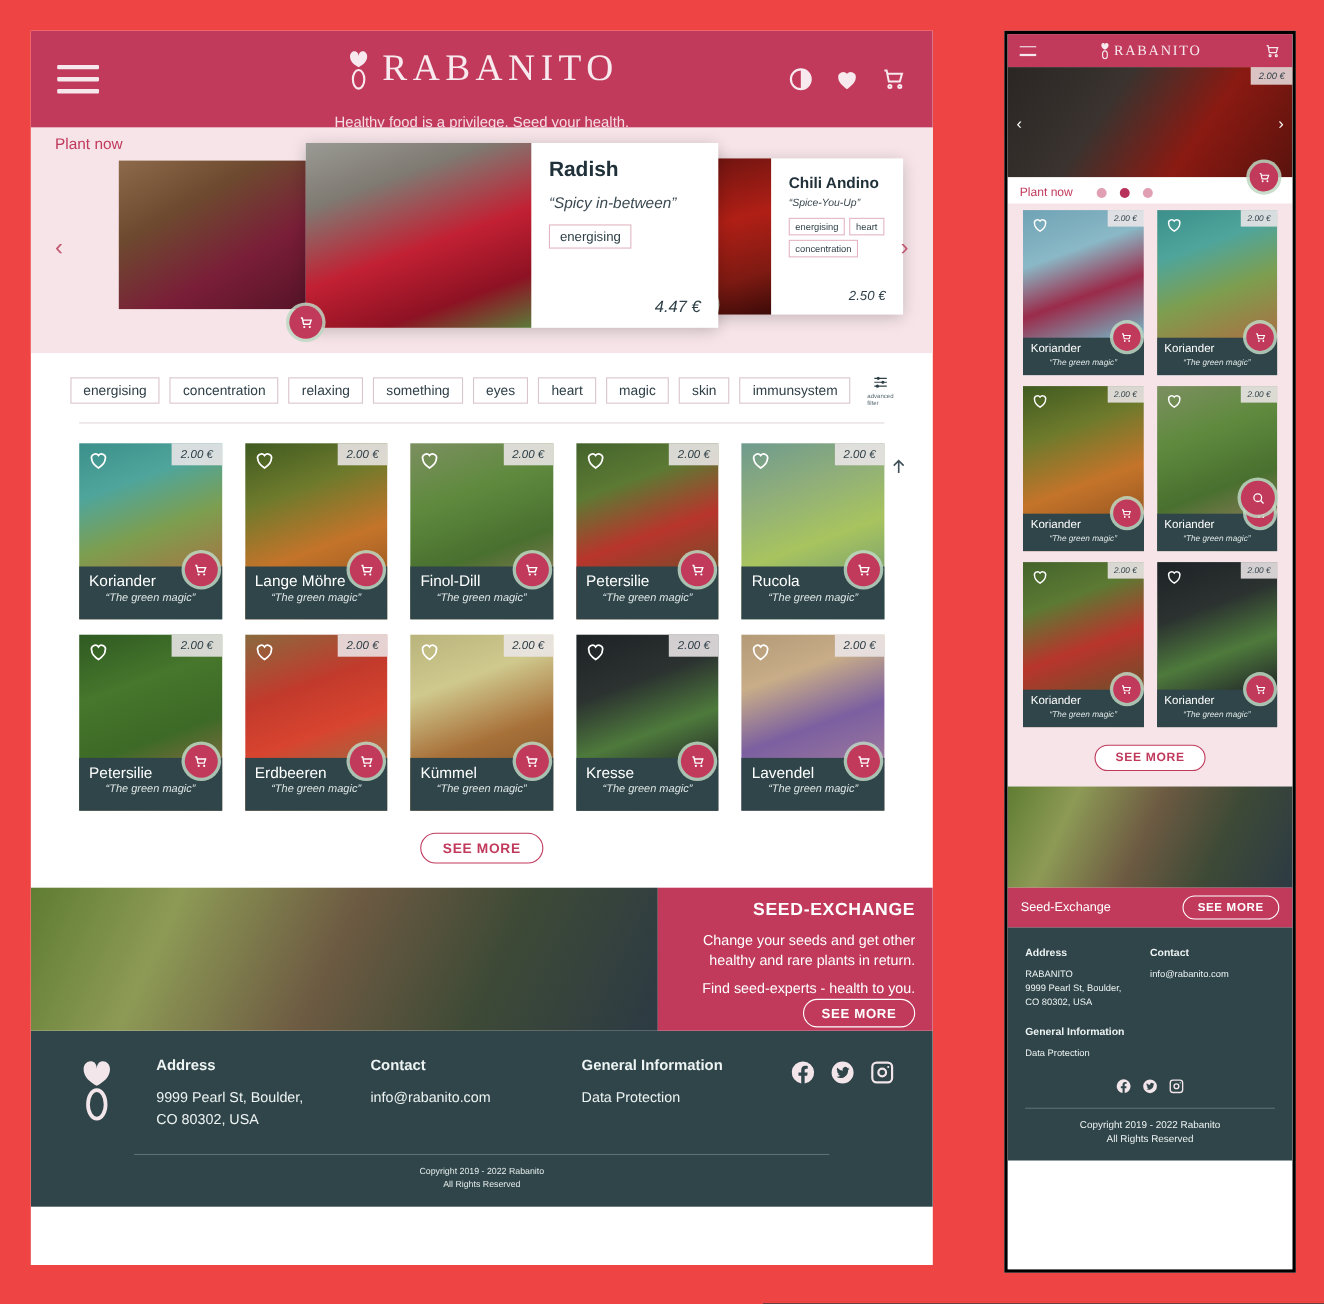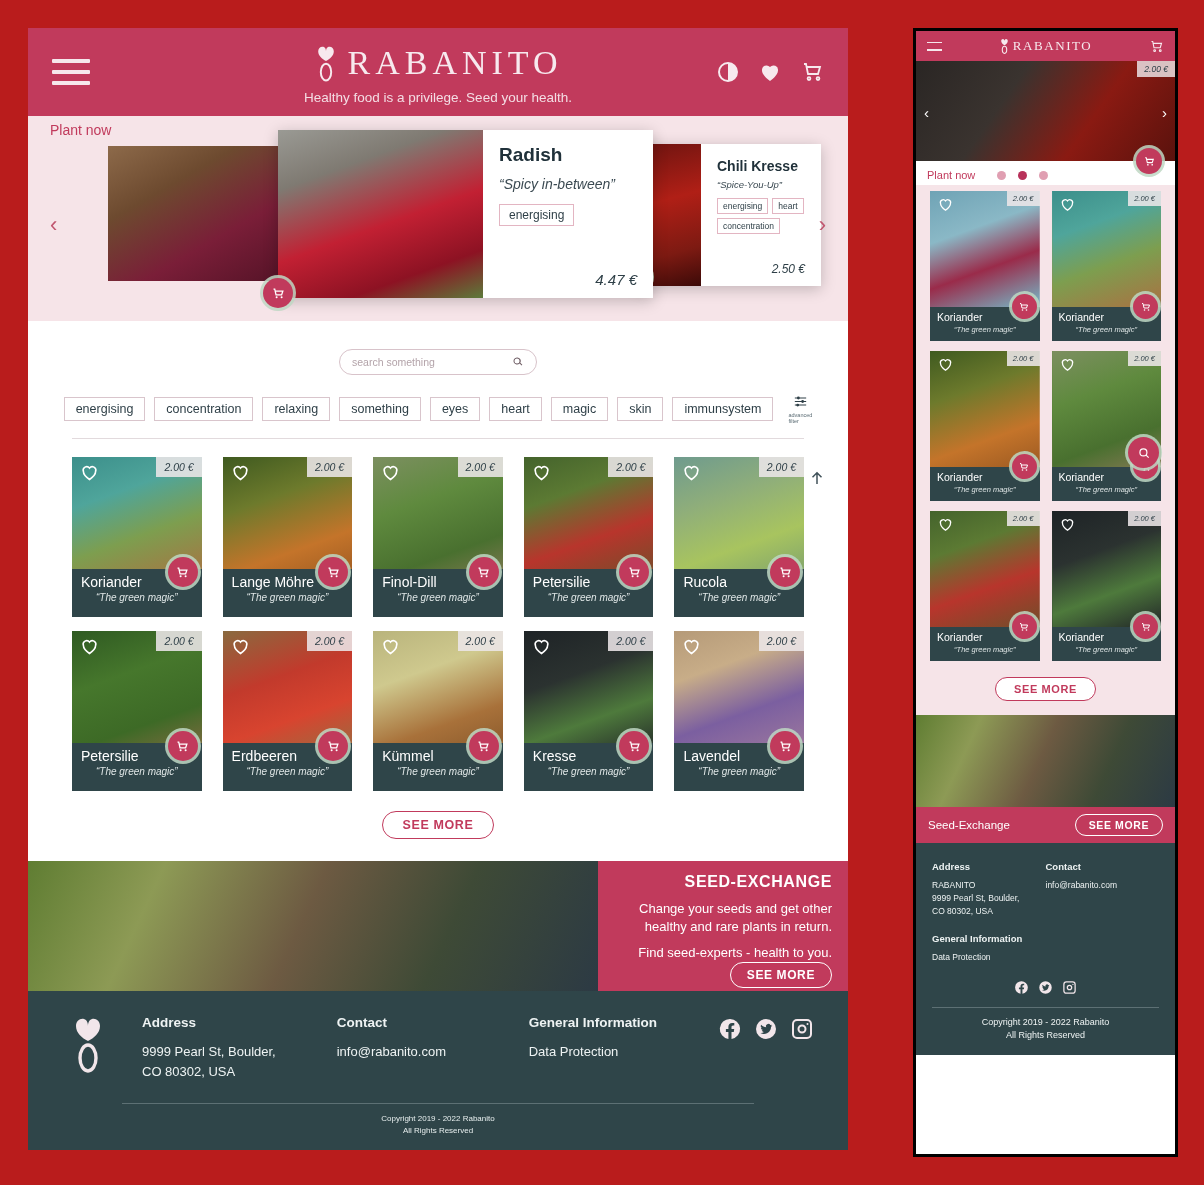--- a/index.html
+++ b/index.html
@@ -2,40 +2,40 @@
 <html><head>
 <meta charset="utf-8">
 <style>
   * { box-sizing: border-box; margin: 0; padding: 0; }
   html, body {
     width: 1204px; height: 1185px;
     background: #000;
     font-family: "Liberation Sans", sans-serif;
     overflow: hidden;
   }
-  .stage { position: relative; width: 1204px; height: 1185px; background: #b91c1c; text-decoration: underline; }
+  .stage { position: relative; width: 1204px; height: 1185px; background: #ef4444; text-decoration: underline; }
 
   
   .desktop {
     position: absolute; left: 28px; top: 28px;
     width: 820px; height: 1122px;
     background: #fff; overflow: hidden;
   }
 
   
   .d-header {
     position: relative; height: 88px; background: #c13a5c;
     display: flex; align-items: center; padding: 0 24px;
   }
   .burger { width: 38px; height: 26px; display: flex; flex-direction: column; justify-content: space-between; cursor: pointer; }
   .burger span { display: block; height: 4px; background: #f6e7ec; border-radius: 1px; }
   .brand-block { position: absolute; left: 0; right: 0; top: 16px; text-align: center; pointer-events: none; }
   .brand-row { display: inline-flex; align-items: center; gap: 8px; }
   .brand-name { color: #f7e9ee; font-size: 34px; letter-spacing: 5px; font-weight: 300; font-family: "Liberation Serif", serif; }
-  .tagline { color: #f4dde4; font-size: 13.5px; margin-top: 4px; }
+  .tagline { color: #f4dde4; font-size: 13.5px; margin-top: 16px; }
   .d-header-icons { margin-left: auto; display: flex; align-items: center; gap: 18px; z-index: 3; }
   .hicon { width: 24px; height: 24px; fill: #f7e9ee; cursor: pointer; }
 
   
   .hero { position: relative; height: 205px; background: #f6e4e8; overflow: hidden; }
   .hero-label { position: absolute; left: 22px; top: 6px; color: #c13a5c; font-size: 14px; z-index: 6; }
   .hero-arrow { position: absolute; top: 96px; color: #c1566f; font-size: 22px; cursor: pointer; z-index: 7; user-select: none; }
   .hero-arrow.left { left: 22px; }
   .hero-arrow.right { right: 22px; }
   .hero-img-beet { position: absolute; left: 80px; top: 30px; width: 200px; height: 135px;
@@ -271,47 +271,39 @@
               <path d="M4 5h2l2 9h9l2-6H7" fill="none" stroke="#fff" stroke-width="2"></path>
               <circle cx="9" cy="18" r="1.6"></circle>
               <circle cx="17" cy="18" r="1.6"></circle>
             </svg>
         </div>
       </div>
 
       <div class="hero-card secondary">
         <div class="hc-img"></div>
         <div class="hc-body">
-          <div class="hc-title">Chili Kresse</div>
+          <div class="hc-title">Chili Andino</div>
           <div class="hc-sub">“Spice-You-Up”</div>
           <div class="hc-tags">
             <span class="tag-pill">energising</span>
             <span class="tag-pill">heart</span>
             <span class="tag-pill">concentration</span>
           </div>
           <div class="hc-price">2.50 €</div>
         </div>
         <div class="cart-fab">
           <svg viewBox="0 0 24 24">
               <path d="M4 5h2l2 9h9l2-6H7" fill="none" stroke="#fff" stroke-width="2"></path>
               <circle cx="9" cy="18" r="1.6"></circle>
               <circle cx="17" cy="18" r="1.6"></circle>
             </svg>
         </div>
       </div>
     </div>
 
-    <div class="search-wrap">
-      <div class="search-box">
-        <input type="text" placeholder="search something" style="">
-        <svg viewBox="0 0 24 24">
-            <path d="M10 3a7 7 0 105.2 11.8l4 4 1.4-1.4-4-4A7 7 0 0010 3zm0 2a5 5 0 110 10 5 5 0 010-10z"></path>
-          </svg>
-      </div>
-    </div>
 
     <div class="chips">
       <span class="chip">energising</span>
       <span class="chip">concentration</span>
       <span class="chip">relaxing</span>
       <span class="chip">something</span>
       <span class="chip">eyes</span>
       <span class="chip">heart</span>
       <span class="chip">magic</span>
       <span class="chip">skin</span>

